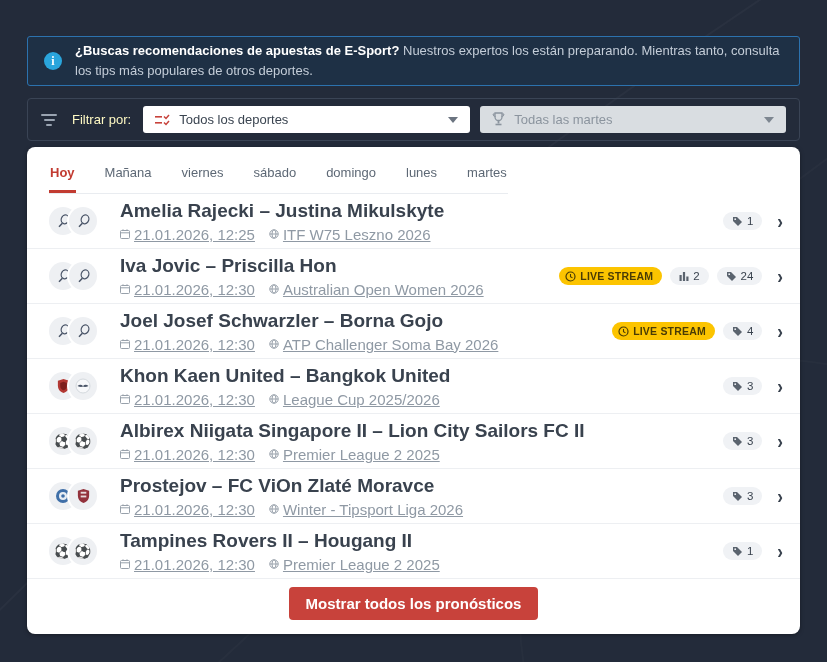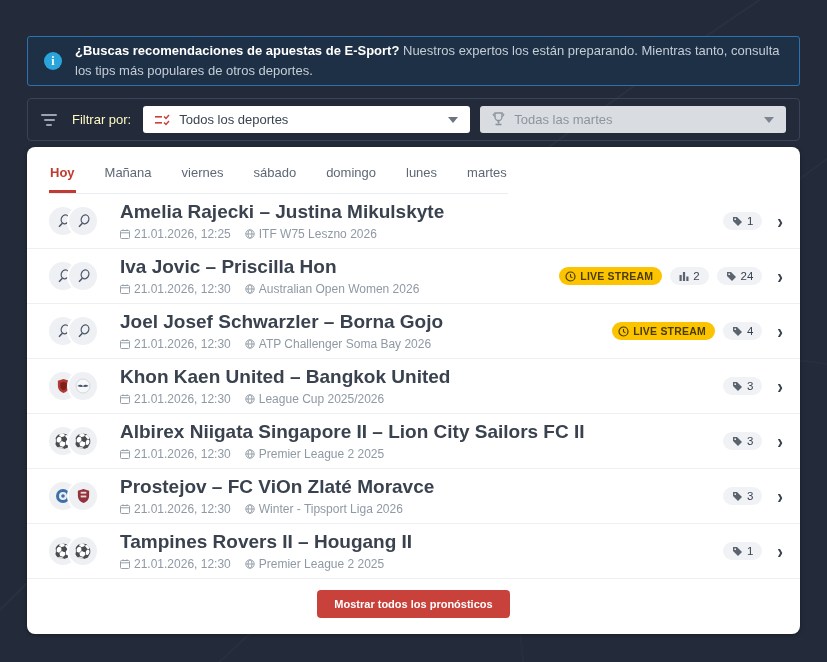--- a/index.html
+++ b/index.html
@@ -65,38 +65,38 @@
   .icon-pair { display:flex; width:56px; flex:0 0 56px; }
   .sport-circle {
     width:28px; height:28px; border-radius:50%; background:#eef0f3;
     display:flex; align-items:center; justify-content:center;
     box-shadow:0 0 0 2px #fff;
   }
   .sport-circle + .sport-circle { margin-left:-8px; }
   .ball-glyph { font-size:14px; color:#39424e; line-height:1; }
   .m-body { margin-left:15px; min-width:0; }
   .m-title { font-size:19px; font-weight:bold; color:#39424e; white-space:nowrap; }
-  .m-meta { display:flex; align-items:center; gap:14px; margin-top:4px; font-size:12px; color:#8f99a4; }
+  .m-meta { display:flex; align-items:center; gap:14px; margin-top:4px; font-size:15px; color:#8f99a4;text-decoration:underline; }
   .m-meta .mi { display:flex; align-items:center; gap:4px; }
   .m-right { margin-left:auto; display:flex; align-items:center; gap:8px; }
   .live-badge {
     background:#fcc400; color:#4a3c05; font-size:10.5px; font-weight:bold;
     border-radius:10px; padding:3px 9px 3px 6px; display:flex; align-items:flex-end; gap:4px;
     letter-spacing:.2px; white-space:nowrap;
   }
   .pill {
     background:#f0f2f5; border-radius:10px; padding:3px 9px;
     font-size:11.5px; color:#39424e; display:flex; align-items:center; gap:4px;
   }
   .chevron { font-size:17px; color:#39424e; margin-left:7px; line-height:1; font-weight:bold; transform:scaleY(1.15); }
 
   .card-footer { height:49px; display:flex; align-items:center; justify-content:center; }
   .show-all-btn {
     background:#c8423b; color:#ffffff; border:none; border-radius:4px;
-    font-family:inherit; font-size:11px; font-weight:bold;
+    font-family:inherit; font-size:15px; font-weight:bold;
     padding:8px 17px; cursor:pointer;
   }
   svg { display:block; }
 </style>
 </head>
 <body>
 
 <svg class="bg-decor" width="827" height="662" viewBox="0 0 827 662">
   <path d="M-50 660 Q 300 300 820 -40" stroke="rgba(255,255,255,0.03)" stroke-width="2" fill="none"></path>
   <path d="M200 680 Q 520 380 880 120" stroke="rgba(255,255,255,0.025)" stroke-width="2" fill="none"></path>

